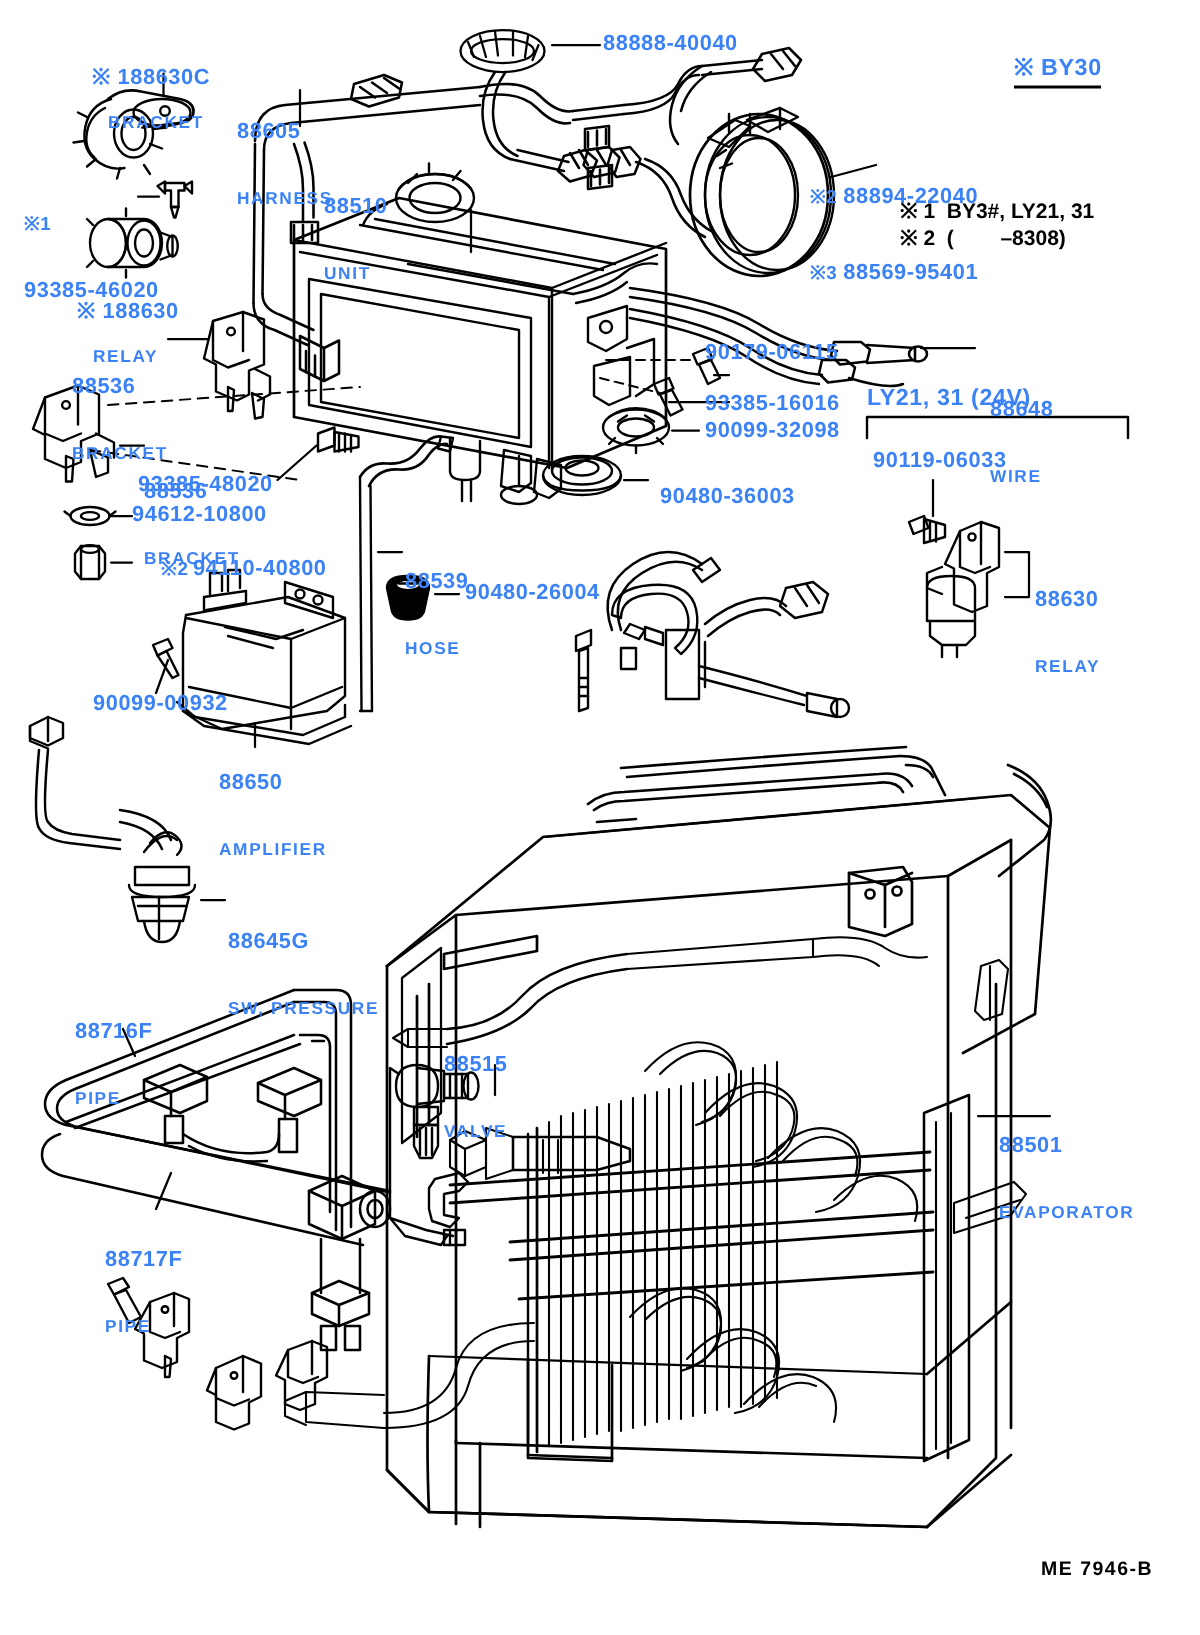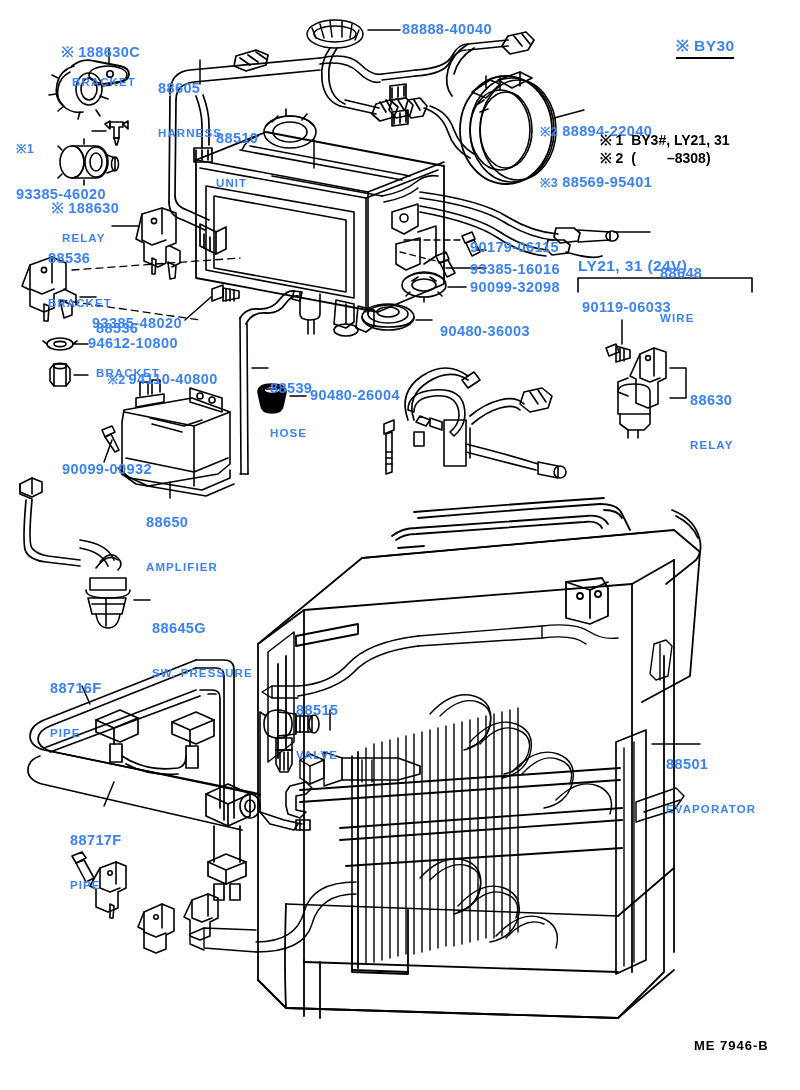--- a/index.html
+++ b/index.html
@@ -607,21 +607,21 @@
     <div class="sub">HARNESS</div>
   </div>
 
   <div class="lbl" style="left:216px;top:98px;">
     <div class="pn">88510</div>
     <div class="sub">UNIT</div>
   </div>
 
   <div class="lbl pn" style="left:402px;top:22px;">88888-40040</div>
 
-  <div class="lbl pn" style="left:470px;top:240px;">90179-06115</div>
+  <div class="lbl pn" style="left:470px;top:228px;">90179-06115</div>
 
   <div class="lbl pn" style="left:470px;top:262px;">93385-16016</div>
 
   <div class="lbl pn" style="left:470px;top:280px;">90099-32098</div>
 
   <div class="lbl pn" style="left:440px;top:324px;">90480-36003</div>
 
   <div class="lbl" style="left:660px;top:233px;">
     <div class="pn">88648</div>
     <div class="sub">WIRE</div>

